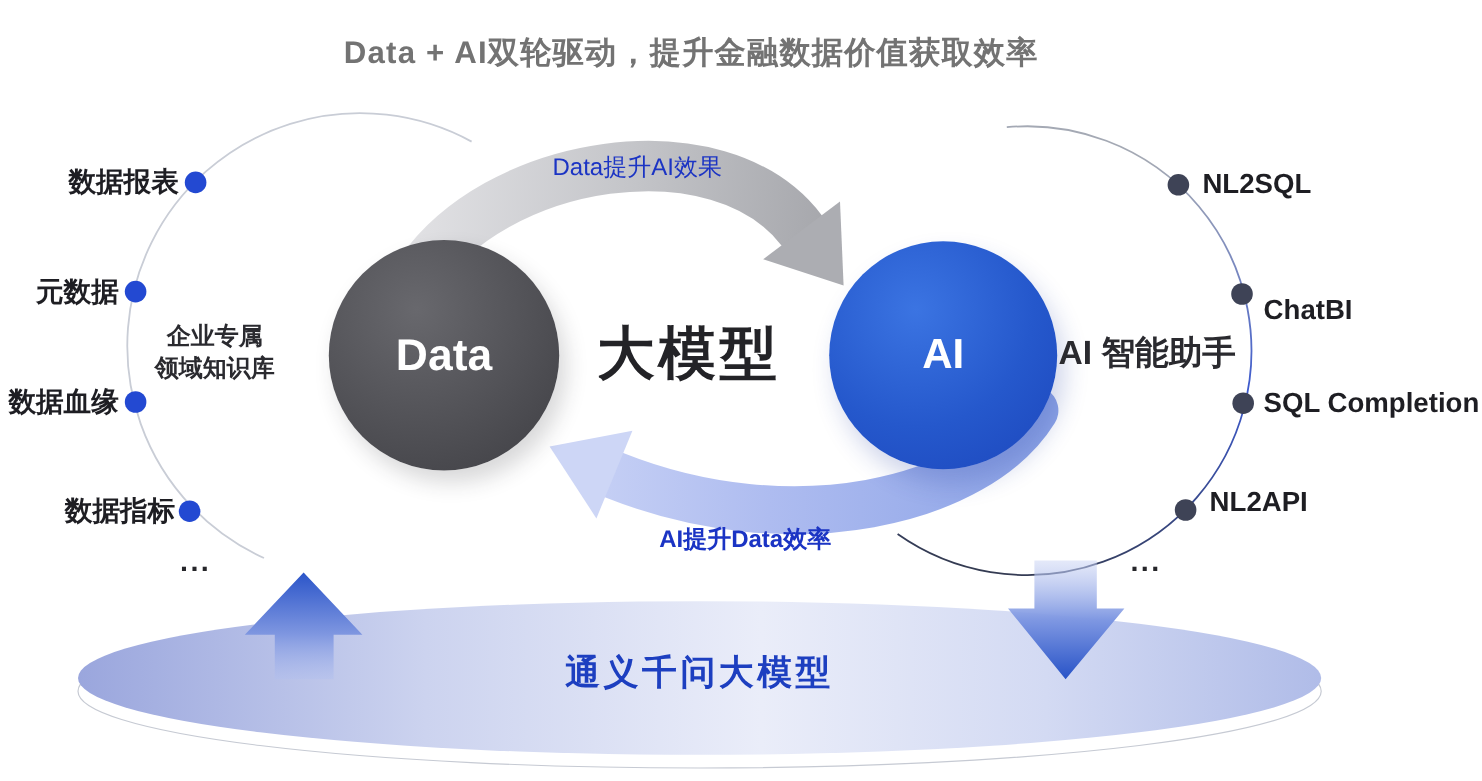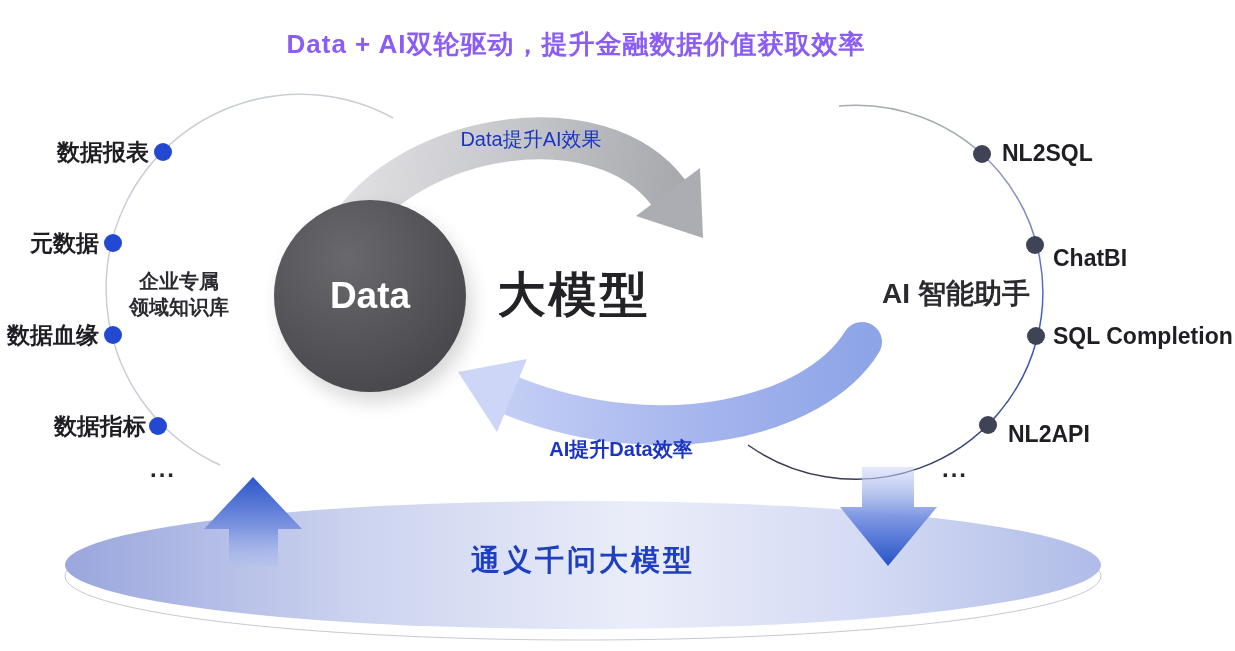--- a/index.html
+++ b/index.html
@@ -4,41 +4,41 @@
 <style>
   html,body{margin:0;padding:0;background:#ffffff;}
   #canvas{
     position:relative;width:1235px;height:651px;overflow:hidden;background:#ffffff;
     font-family:"Liberation Sans","DejaVu Sans",sans-serif;
   }
   .abs{position:absolute;}
   .ctr{transform:translate(-50%,-50%);white-space:nowrap;}
   #bg-svg{position:absolute;left:0;top:0;z-index:1;}
   
-  .page-title{left:576px;top:44px;font-size:26px;font-weight:700;color:#8b5cf6;letter-spacing:1px;z-index:6;}
+  .page-title{left:576px;top:44px;font-size:26px;font-weight:700;color:#737373;letter-spacing:1px;z-index:6;}
   
   .ball{border-radius:50%;z-index:3;display:flex;align-items:center;justify-content:center;
         color:#ffffff;font-weight:700;}
   .ball-data{left:274px;top:200px;width:192px;height:192px;font-size:37px;
         background:radial-gradient(circle at 38% 30%, #68686d 0%, #515156 55%, #3e3e43 100%);
         box-shadow:6px 10px 18px rgba(40,40,45,0.18);}
   .ball-ai{left:691px;top:201px;width:190px;height:190px;font-size:35px;
         background:radial-gradient(circle at 38% 30%, #3b74e2 0%, #2558cc 55%, #1c46bc 100%);
         box-shadow:6px 12px 20px rgba(30,60,160,0.22);}
   
   .center-label{left:574px;top:295px;font-size:48px;font-weight:800;color:#232327;letter-spacing:3px;z-index:6;}
   .left-inner{left:179px;top:296px;font-size:20px;font-weight:700;color:#2a2a2f;text-align:center;line-height:1.3;z-index:6;font-family:Liberation Mono, monospace;}
   .right-inner{left:956px;top:294px;font-size:28px;font-weight:700;color:#2a2a2f;z-index:6;}
   
   .side-label{position:absolute;font-size:23px;font-weight:700;color:#1e1e23;z-index:6;transform:translateY(-50%);white-space:nowrap;}
   .ll{text-align:right;}
   .ll1{right:1086px;top:152px;} .ll2{right:1136px;top:243px;margin-left:24px;}
   .ll3{right:1136px;top:335px;} .ll4{right:1089px;top:426px;}
   .rl1{left:1002px;top:153px;} .rl2{left:1053px;top:245px;margin-top:13px;}
-  .rl3{left:1053px;top:336px;} .rl4{left:1008px;top:434px;}
+  .rl3{left:1053px;top:336px;} .rl4{left:1008px;top:418px;}
   .more{position:absolute;font-size:24px;font-weight:800;color:#26262a;letter-spacing:2px;z-index:6;}
   .more-left{left:150px;top:455px;} .more-right{left:942px;top:455px;}
   
   .arrow-cap-cn{left:531px;top:139px;font-size:20px;font-weight:400;color:#1b34c4;z-index:6;}
   .arrow-cap-en{left:529px;top:163px;font-size:20px;font-weight:700;color:#ffffff;z-index:6;}
   .arrow-cap-bottom{left:621px;top:449px;font-size:20px;font-weight:800;color:#1b34c4;z-index:6;}
   
   .platform-label{left:583px;top:561px;font-size:29px;font-weight:800;color:#1d3fc0;letter-spacing:3px;z-index:6;}
 </style>
 </head>
@@ -109,20 +109,23 @@
     <circle cx="1035" cy="245" r="9" fill="#3e4356"></circle>
     <circle cx="1036" cy="336" r="9" fill="#3e4356"></circle>
     <circle cx="988" cy="425" r="9" fill="#3e4356"></circle>
   </svg>
 
   <div class="abs ctr page-title">Data + AI双轮驱动，提升金融数据价值获取效率</div>
 
   <div class="abs ball ball-data">
     <span>Data</span>
   </div>
+  <div class="abs ball ball-ai">
+    <span>AI</span>
+  </div>
 
   <div class="abs ctr center-label">大模型</div>
 
   <div class="abs ctr left-inner">
     <div>企业专属</div>
     <div>领域知识库</div>
   </div>
   <div class="abs ctr right-inner">AI 智能助手</div>
 
   <div class="side-label ll ll1">数据报表</div>

